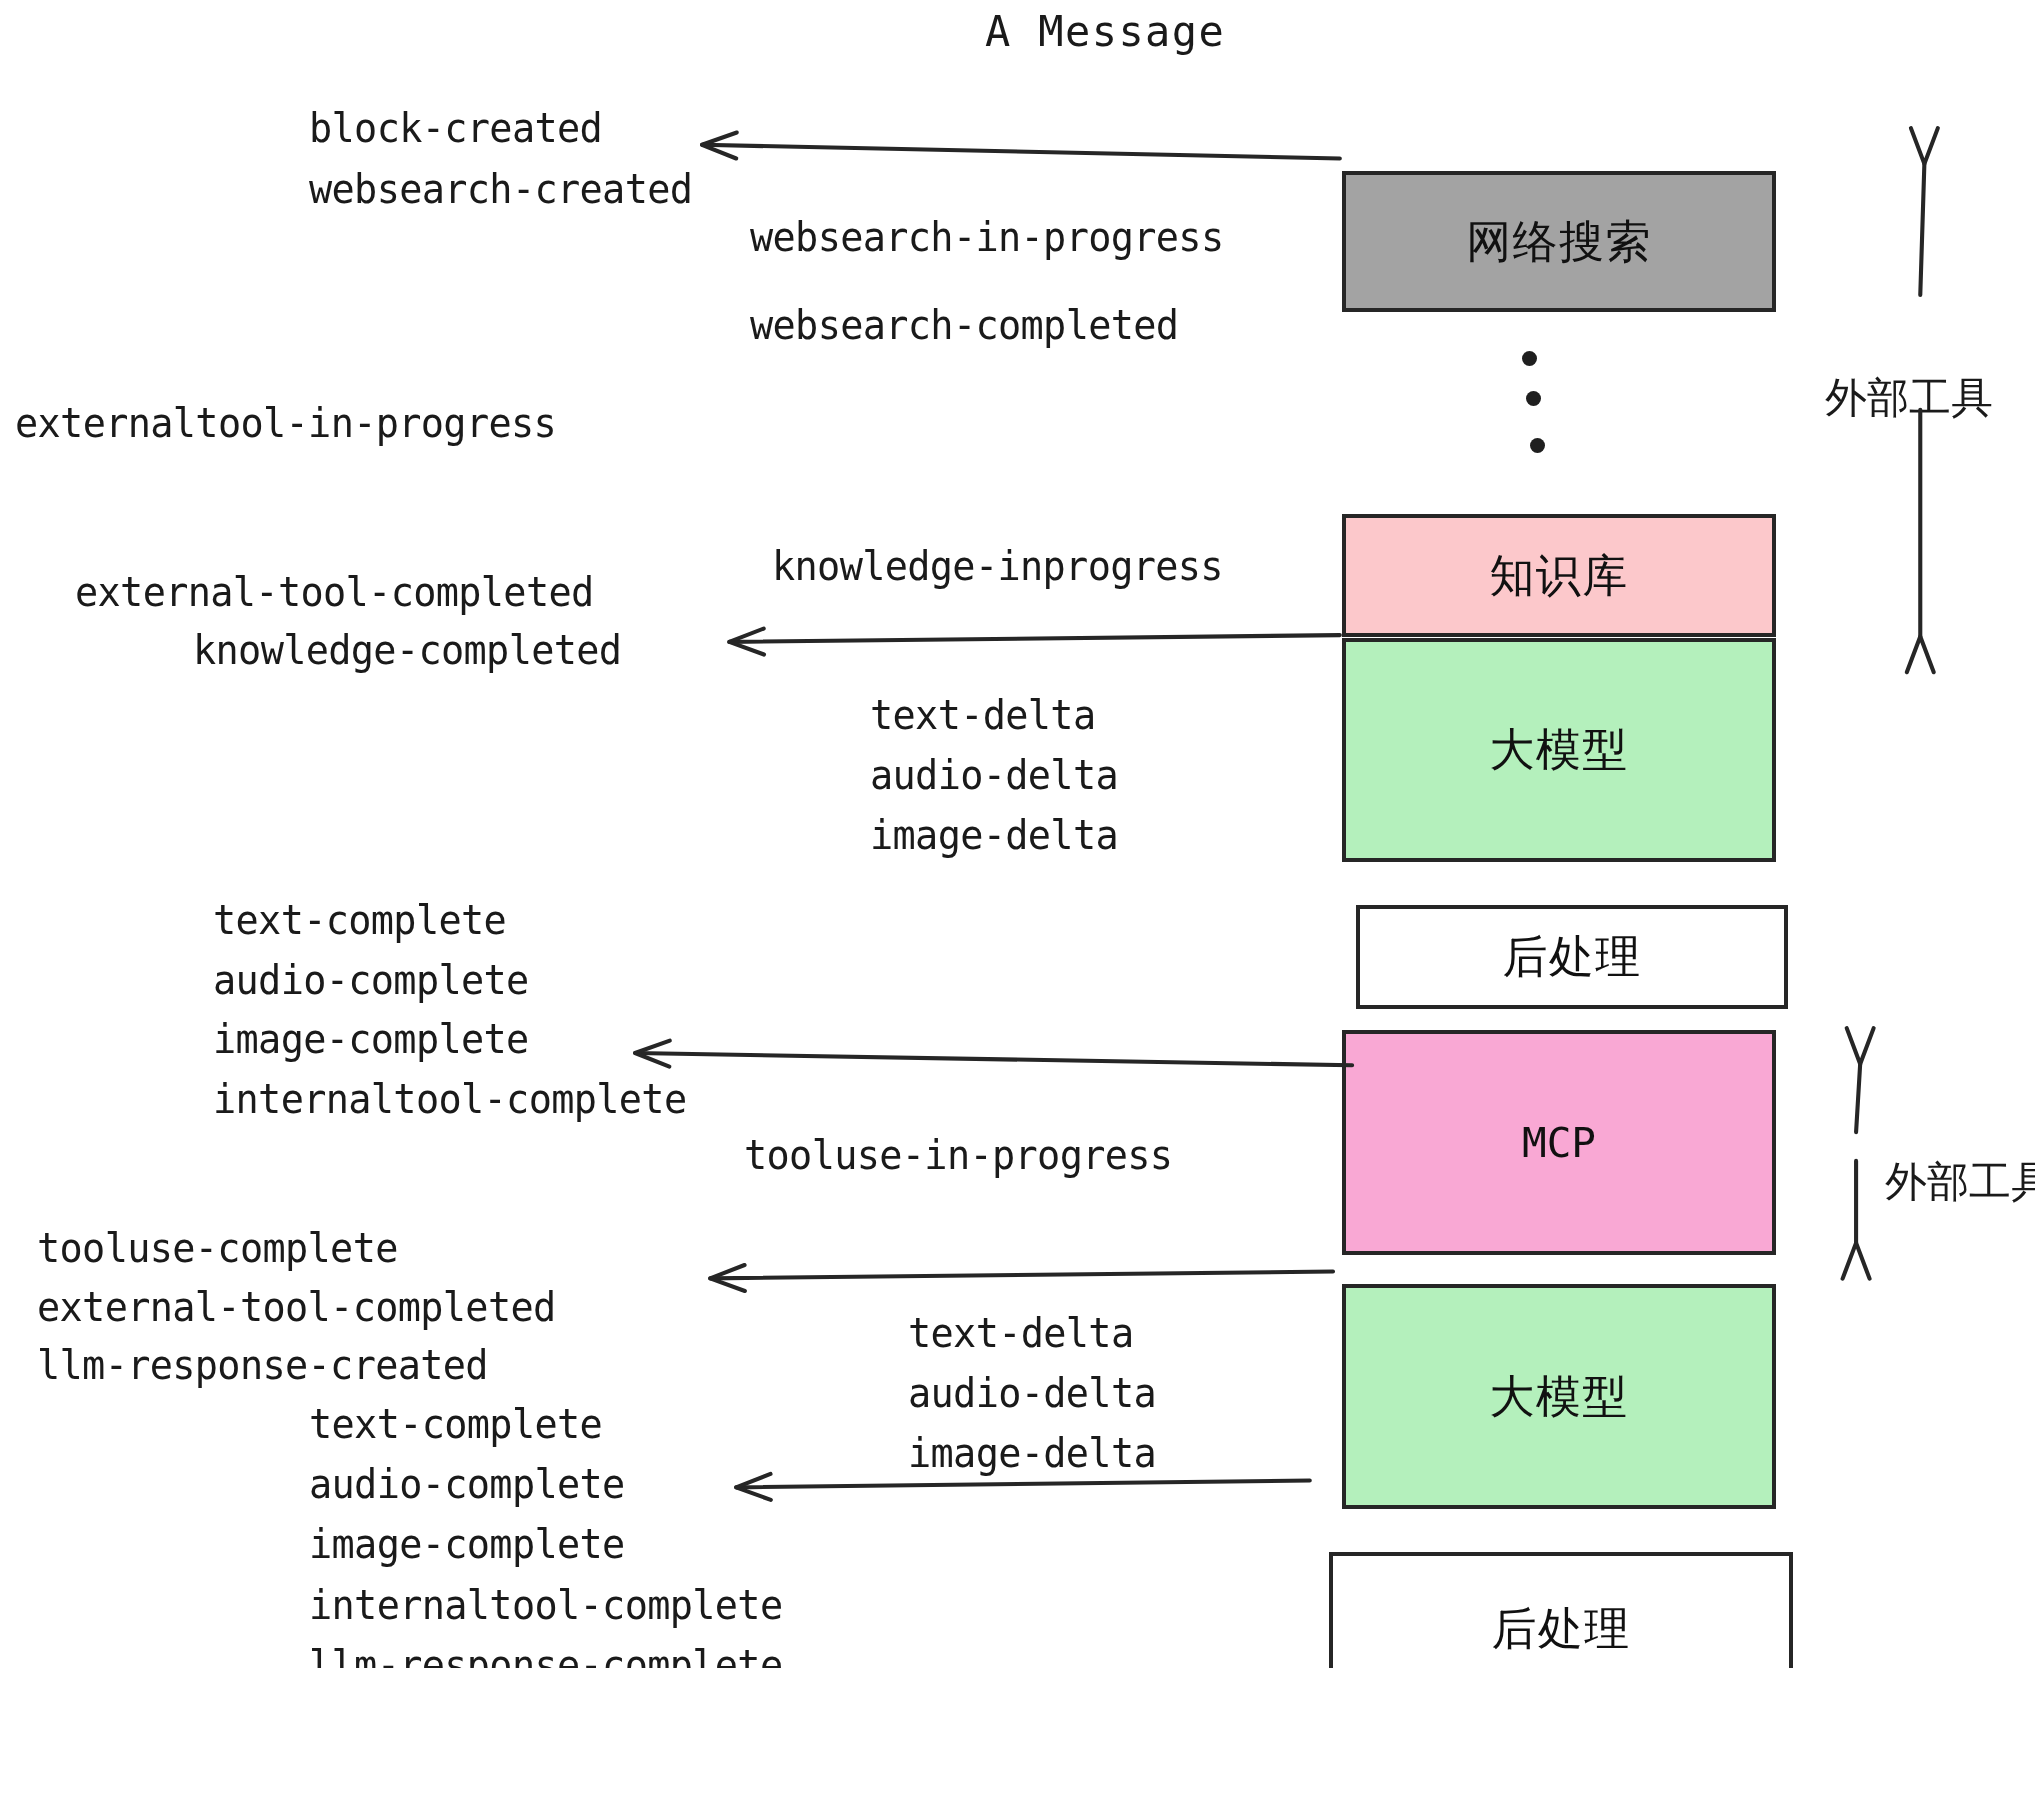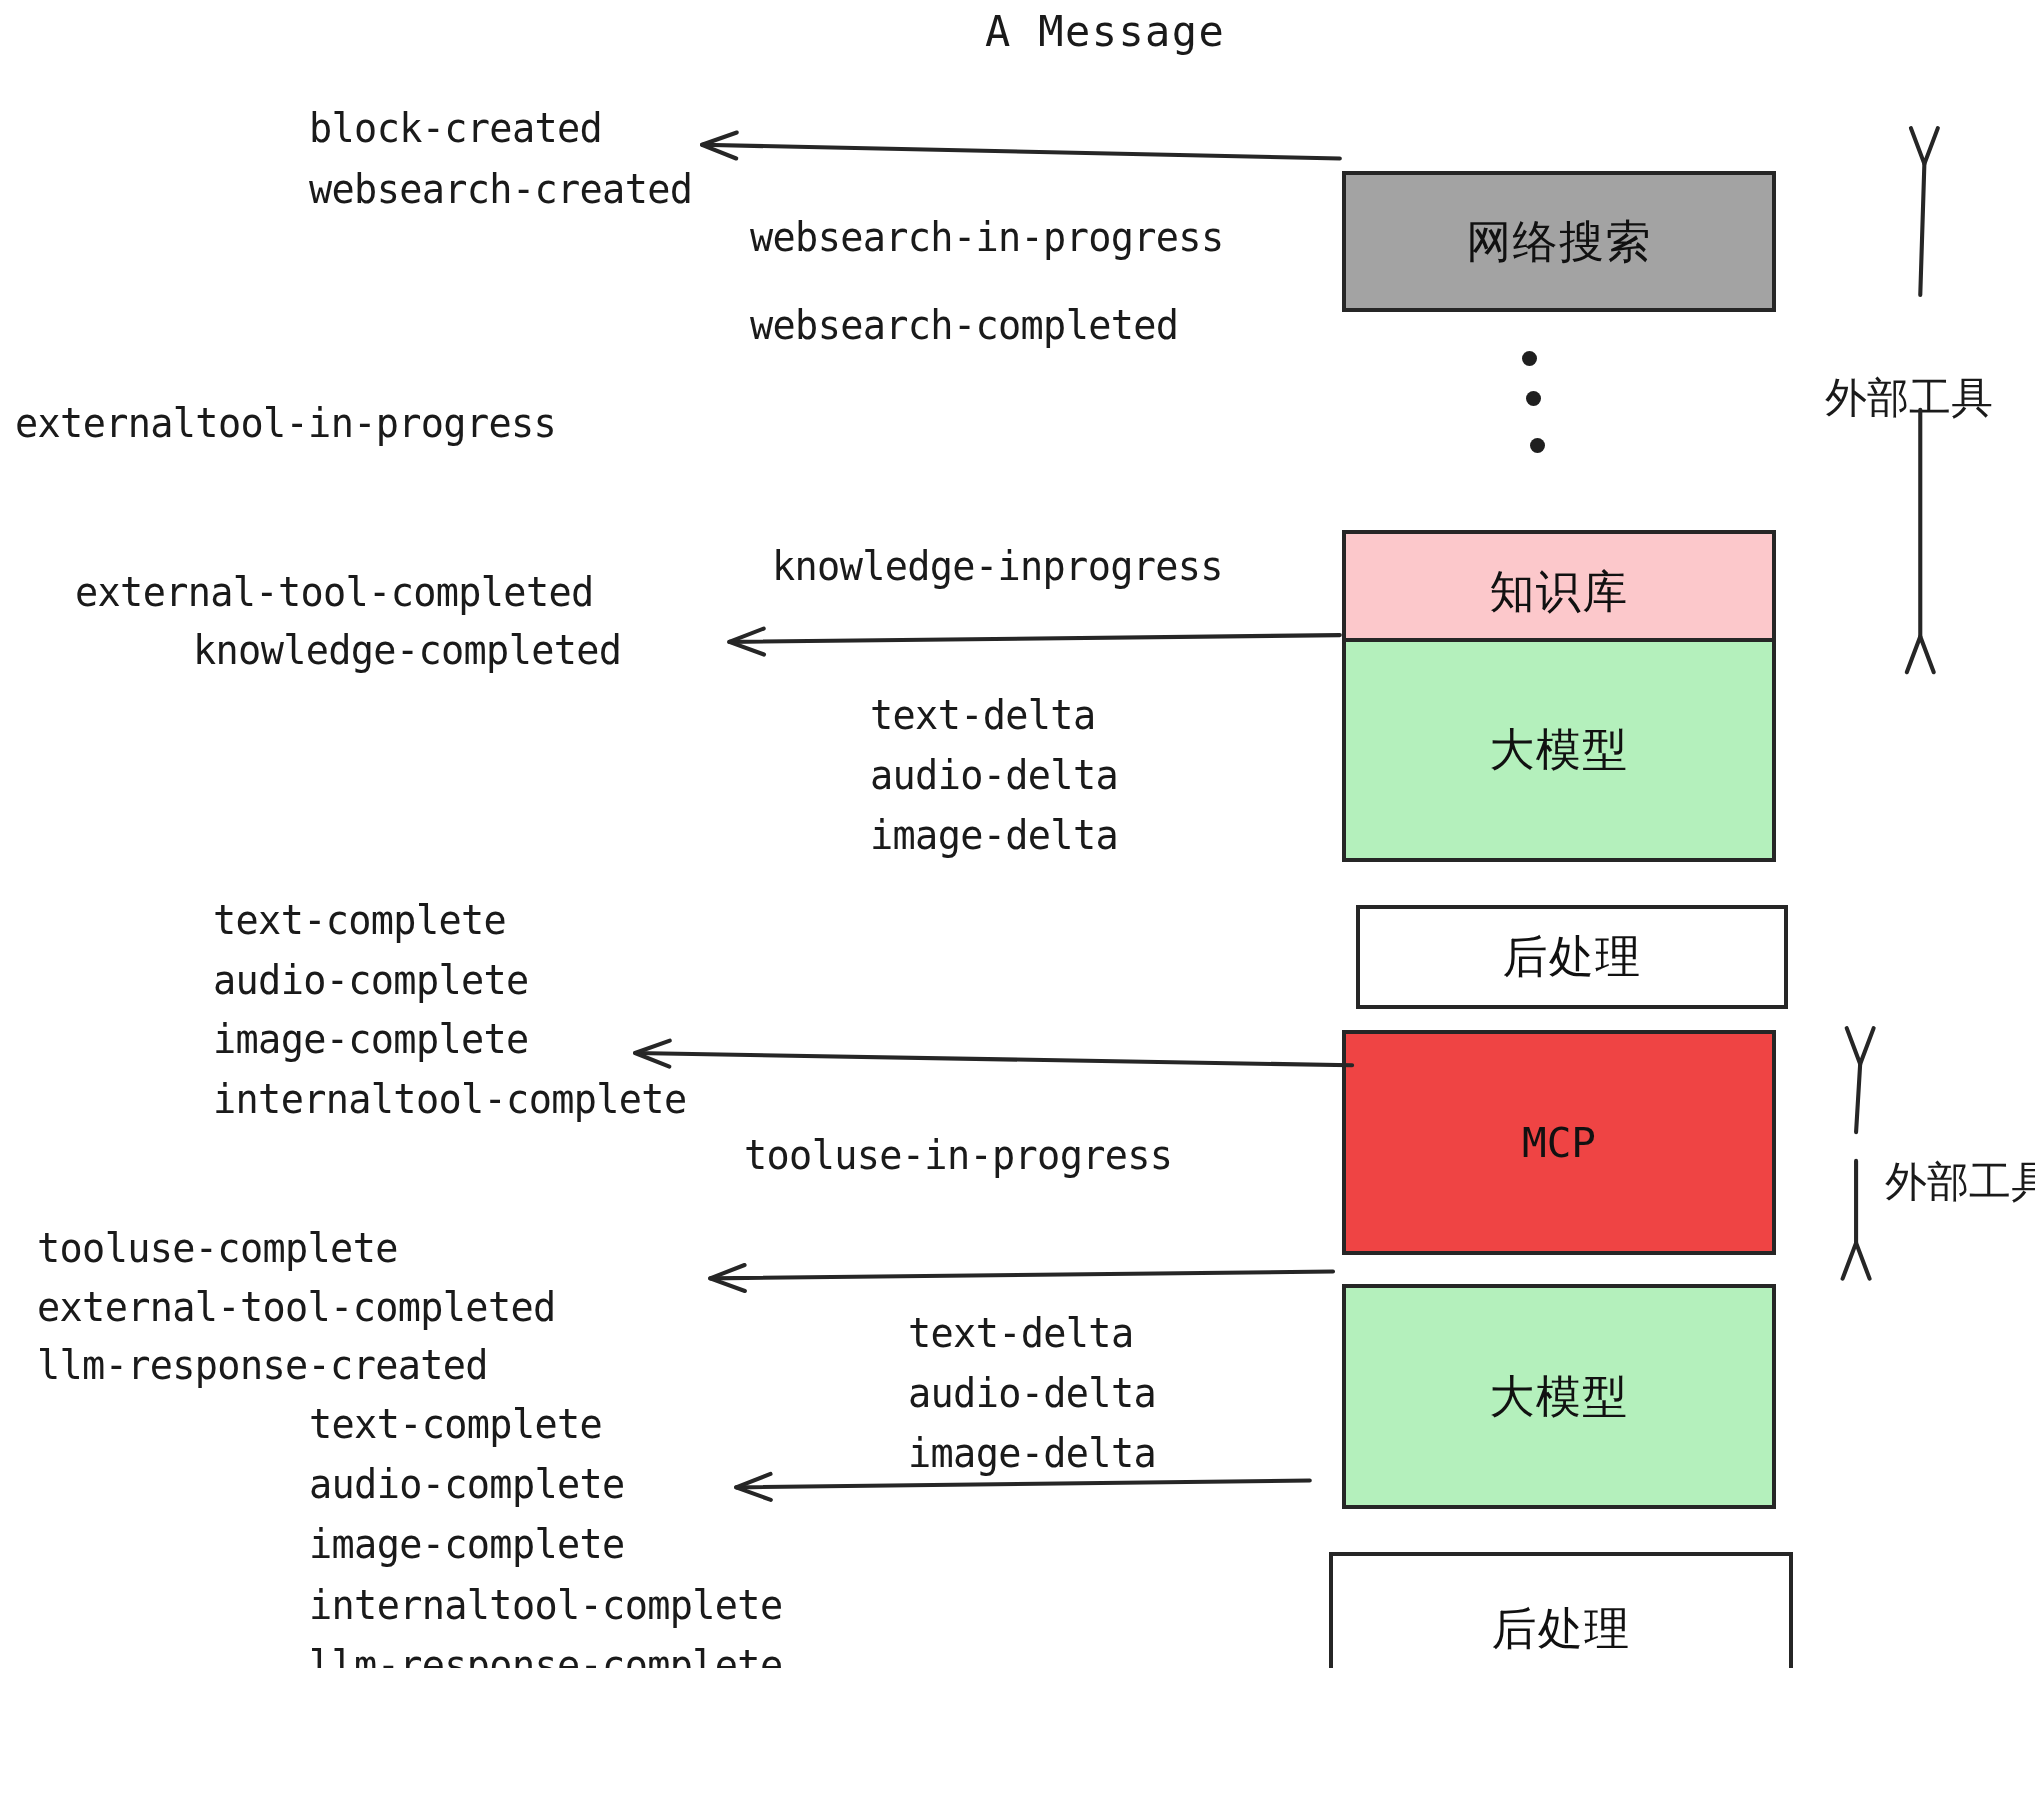--- a/index.html
+++ b/index.html
@@ -68,24 +68,24 @@
 </style>
 </head>
 <body>
 
 <div id="stage">
 
   <div class="title" id="title" style="left:985px;top:6.8px;">A Message</div>
 
   <div id="layers">
       <div class="box" style="left: 1342px; top: 171px; width: 434px; height: 141px; background: #a3a3a3; border-color: rgb(38, 38, 38);">网络搜索</div>
-      <div class="box" style="left: 1342px; top: 530px; width: 434px; height: 123px; background: rgb(252, 200, 203); border-color: rgb(38, 38, 38);">知识库</div>
+      <div class="box" style="left: 1342px; top: 514px; width: 434px; height: 123px; background: rgb(252, 200, 203); border-color: rgb(38, 38, 38);">知识库</div>
       <div class="box" style="left: 1342px; top: 638px; width: 434px; height: 224px; background: rgb(180, 240, 188); border-color: rgb(38, 38, 38);">大模型</div>
       <div class="box" style="left: 1356px; top: 905px; width: 432px; height: 104px; background: rgb(255, 255, 255); border-color: rgb(38, 38, 38);">后处理</div>
-      <div class="box mono" style="left: 1342px; top: 1030px; width: 434px; height: 225px; background: #ef4444; border-color: rgb(38, 38, 38);">MCP</div>
+      <div class="box mono" style="left: 1342px; top: 1030px; width: 434px; height: 225px; background: #f9a8d4; border-color: rgb(38, 38, 38);">MCP</div>
       <div class="box" style="left: 1342px; top: 1284px; width: 434px; height: 225px; background: rgb(180, 240, 188); border-color: rgb(38, 38, 38);">大模型</div>
       <div class="box" style="left: 1329px; top: 1552px; width: 464px; height: 153px; background: rgb(255, 255, 255); border-color: rgb(38, 38, 38);">后处理</div>
       <div class="dot" style="left: 1522px; top: 351px;"></div>
       <div class="dot" style="left: 1526px; top: 391px;"></div>
       <div class="dot" style="left: 1530px; top: 438px;"></div>
       <div class="sidelabel" style="left: 1825px; top: 336px;">外部工具</div>
       <div class="sidelabel" style="left: 1885px; top: 1120px;">外部工具</div>
       <div class="ev" style="left: 309px; top: 108px;">block-created</div>
       <div class="ev" style="left: 309px; top: 169px;">websearch-created</div>
       <div class="ev" style="left: 750px; top: 217px;">websearch-in-progress</div>

